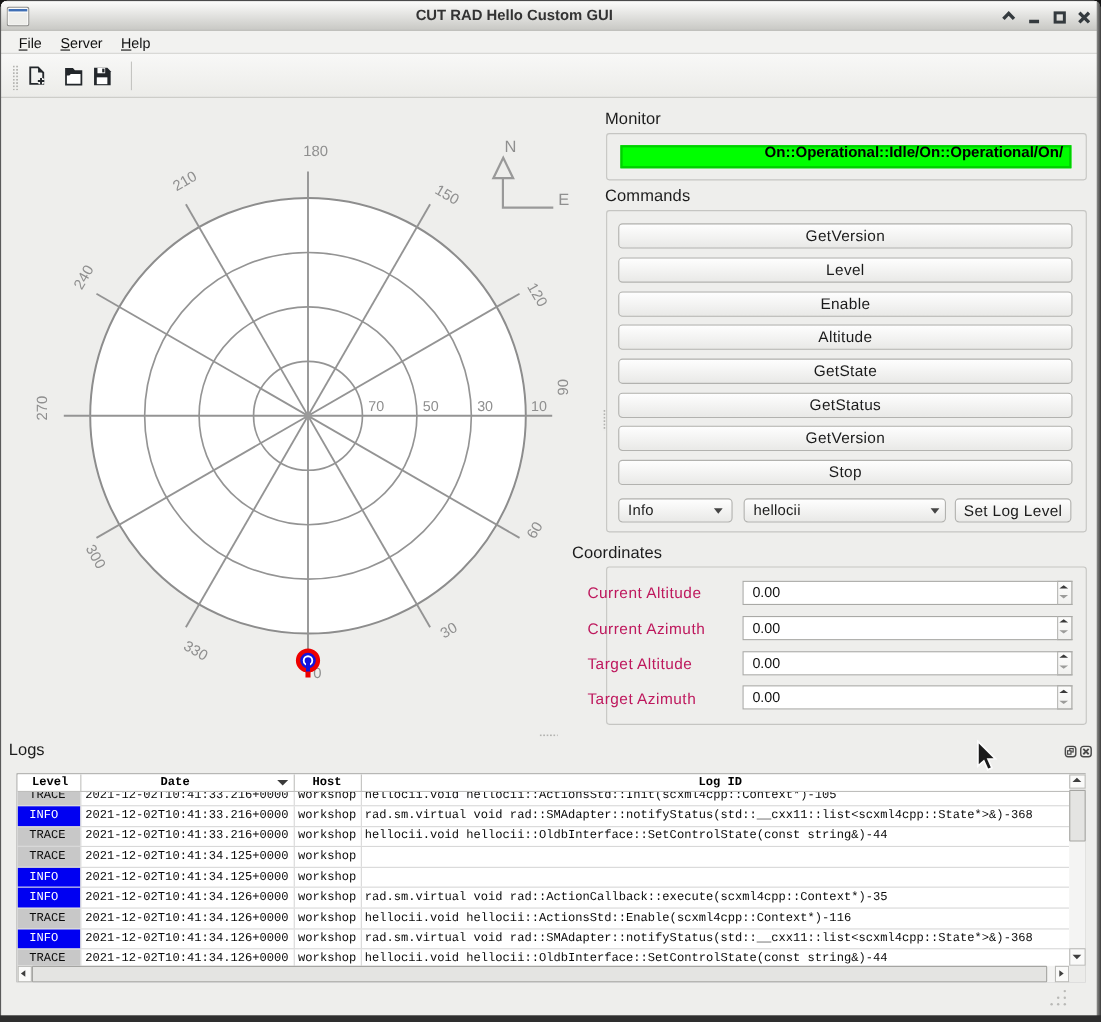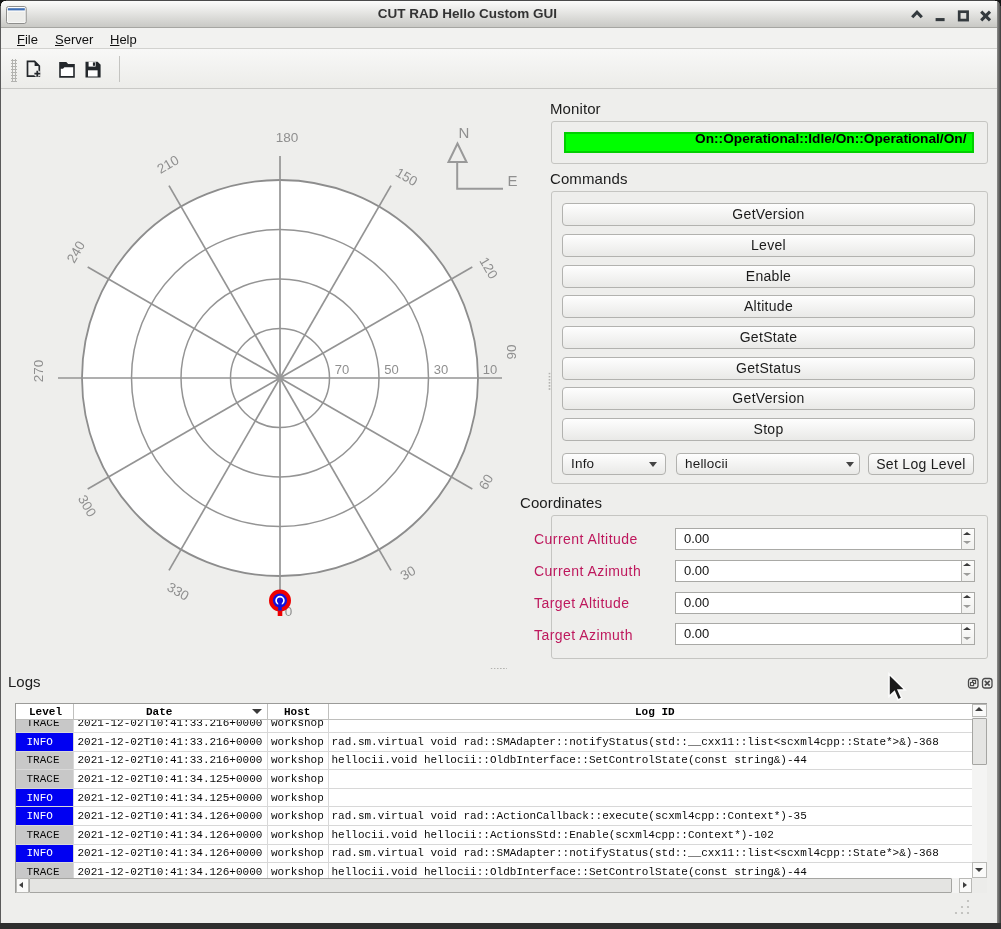--- a/index.html
+++ b/index.html
@@ -221,20 +221,21 @@
 <div class="abs" style="left:266.5px;top:704px;width:1px;height:15.5px;background:#c0c0be"></div>
 <div class="abs" style="left:327.5px;top:704px;width:1px;height:15.5px;background:#c0c0be"></div>
 
 <div class="abs" id="rows">
 <div class="row" style="top:-5.1px">
 <div class="lvl trace">
         <span class="cell" style="left:10.5px">TRACE</span>
       </div>
 <span class="cell" style="left:61.5px">2021-12-02T10:41:33.216+0000</span>
 <span class="cell" style="left:255px">workshop</span>
+<span class="cell" style="left:315.5px">hellocii.void hellocii::ActionsStd::Init(scxml4cpp::Context*)-105</span>
 <span class="vline" style="left:56.5px"></span>
 <span class="vline" style="left:250.5px"></span>
 <span class="vline" style="left:311.5px"></span>
 </div>
 <div class="row" style="top:13.500000000000002px">
 <div class="lvl info">
         <span class="cell" style="left:10.5px">INFO</span>
       </div>
 <span class="cell" style="left:61.5px">2021-12-02T10:41:33.216+0000</span>
 <span class="cell" style="left:255px">workshop</span>
@@ -284,21 +285,21 @@
 <span class="vline" style="left:56.5px"></span>
 <span class="vline" style="left:250.5px"></span>
 <span class="vline" style="left:311.5px"></span>
 </div>
 <div class="row" style="top:106.50000000000001px">
 <div class="lvl trace">
         <span class="cell" style="left:10.5px">TRACE</span>
       </div>
 <span class="cell" style="left:61.5px">2021-12-02T10:41:34.126+0000</span>
 <span class="cell" style="left:255px">workshop</span>
-<span class="cell" style="left:315.5px">hellocii.void hellocii::ActionsStd::Enable(scxml4cpp::Context*)-102</span>
+<span class="cell" style="left:315.5px">hellocii.void hellocii::ActionsStd::Enable(scxml4cpp::Context*)-116</span>
 <span class="vline" style="left:56.5px"></span>
 <span class="vline" style="left:250.5px"></span>
 <span class="vline" style="left:311.5px"></span>
 </div>
 <div class="row" style="top:125.10000000000002px">
 <div class="lvl info">
         <span class="cell" style="left:10.5px">INFO</span>
       </div>
 <span class="cell" style="left:61.5px">2021-12-02T10:41:34.126+0000</span>
 <span class="cell" style="left:255px">workshop</span>

